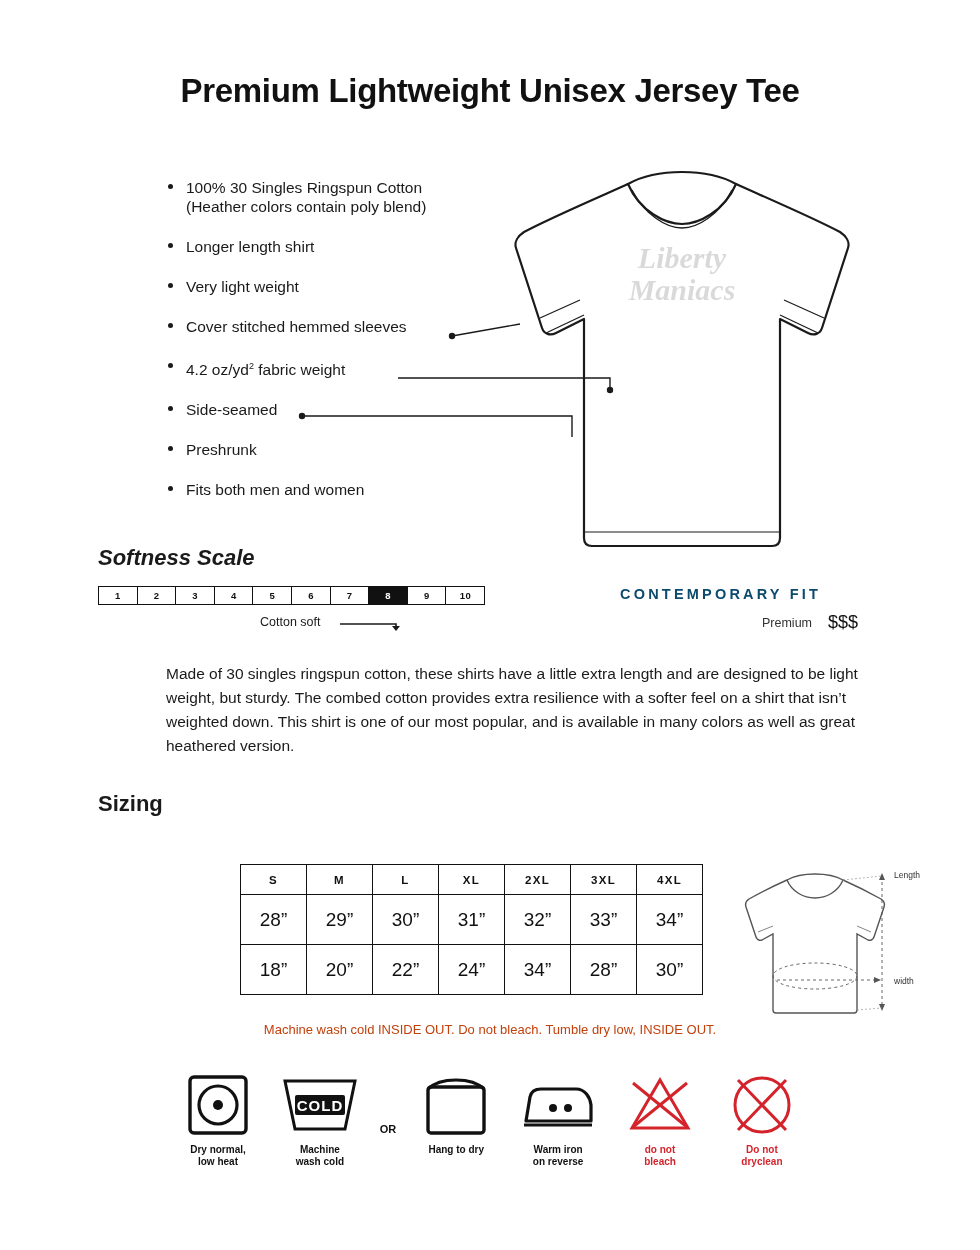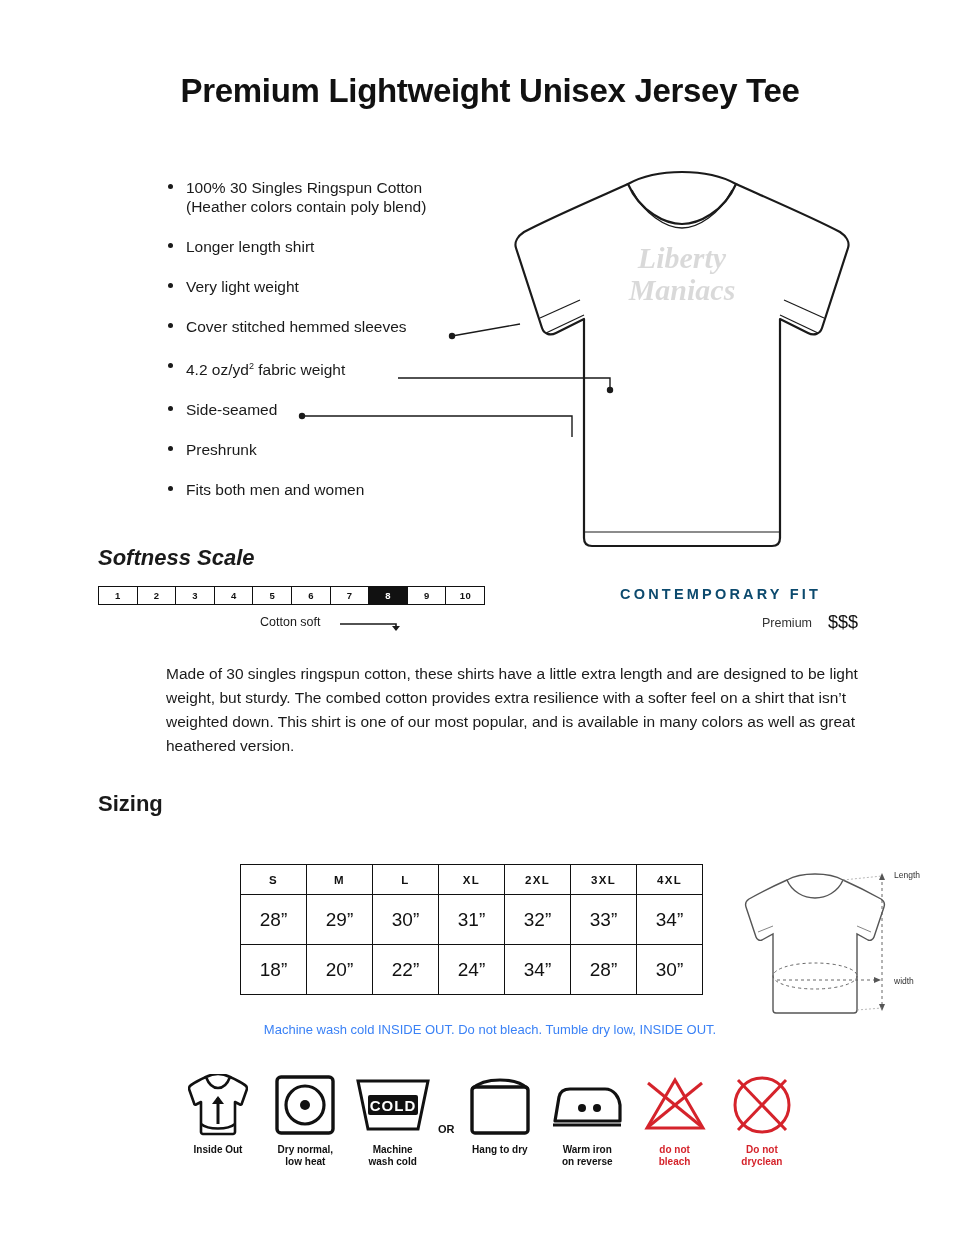--- a/index.html
+++ b/index.html
@@ -189,21 +189,21 @@
   .shirt-size { position: absolute; top: 864px; left: 742px; }
 
   
   .care-text {
     position: absolute;
     top: 1022px;
     left: 0;
     width: 980px;
     text-align: center;
     font-size: 13px;
-    color: #3b82f6;
+    color: #c2410c;
   }
 
   .care-icons {
     position: absolute;
     top: 1072px;
     left: 176px;
     width: 628px;
     display: flex;
     justify-content: space-between;
     align-items: flex-start;
@@ -382,32 +382,20 @@
       <path d="M132 113 L139 116 L132 119" fill="#555"></path>
       <text x="152" y="14" font-family="'Liberation Sans', sans-serif" font-size="8.5" fill="#333">Length</text>
       <text x="152" y="120" font-family="'Liberation Sans', sans-serif" font-size="8.5" fill="#333">width</text>
     </svg>
   </div>
 
   <div class="care-text">Machine wash cold INSIDE OUT. Do not bleach. Tumble dry low, INSIDE OUT.</div>
 
   <div class="care-icons">
 
-    <div class="care-item">
-      <div class="glyph">
-        <svg width="60" height="62" viewBox="0 0 60 62" fill="none">
-          <path d="M18 3 C13 5 4 10 2 12 C1 13 1 14 1 15 L6 29 C6 31 8 31 9 30 L13 28 L13 58 C13 59 14 60 15 60 L45 60 C46 60 47 59 47 58 L47 28 L51 30 C52 31 54 31 54 29 L59 15 C59 14 59 13 58 12 C56 10 47 5 42 3" stroke="#111" stroke-width="2.6" fill="#fff" stroke-linejoin="round"></path>
-          <path d="M18 3 C21 11 25 14 30 14 C35 14 39 11 42 3 C38 1 34 0 30 0 C26 0 22 1 18 3 Z" stroke="#111" stroke-width="2.6" fill="#fff"></path>
-          <path d="M30 50 L30 24" stroke="#111" stroke-width="3"></path>
-          <path d="M24 30 L30 22 L36 30 Z" fill="#111"></path>
-          <path d="M13 50 C20 56 40 56 47 50" stroke="#111" stroke-width="2.4" fill="none"></path>
-        </svg>
-      </div>
-      <div class="cap">Inside Out</div>
-    </div>
 
     <div class="care-item">
       <div class="glyph">
         <svg width="60" height="60" viewBox="0 0 60 60" fill="none">
           <rect x="2" y="2" width="56" height="56" rx="4" stroke="#111" stroke-width="3.4" fill="#fff"></rect>
           <circle cx="30" cy="30" r="19" stroke="#111" stroke-width="3.2" fill="#fff"></circle>
           <circle cx="30" cy="30" r="5" fill="#111"></circle>
         </svg>
       </div>
       <div class="cap">Dry normal,<br>low heat</div>

